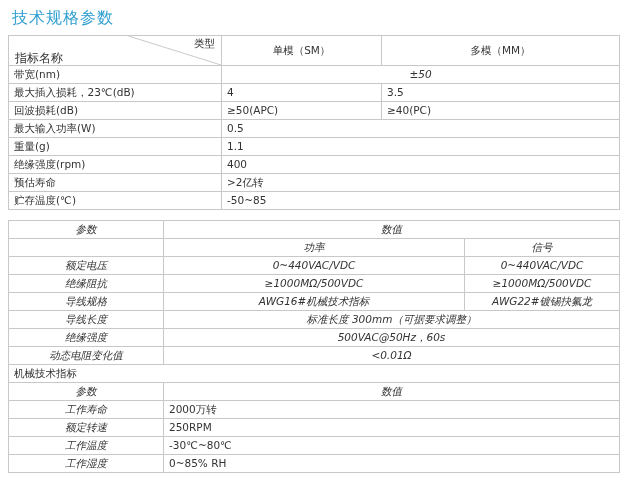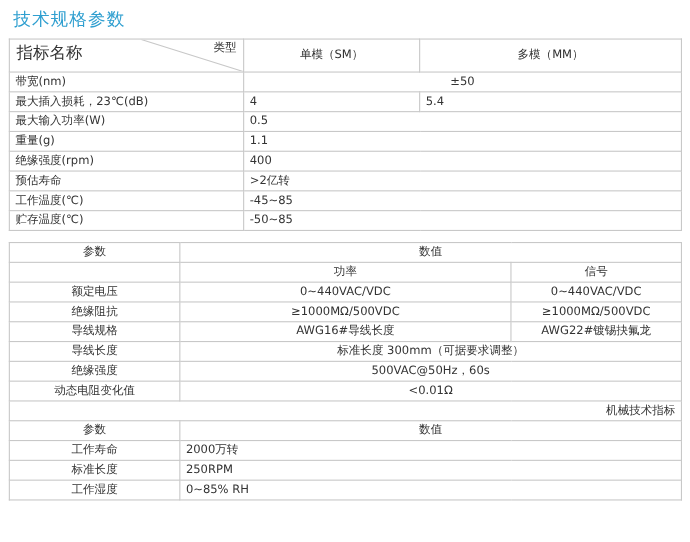--- a/index.html
+++ b/index.html
@@ -41,21 +41,21 @@
     font-size: 10.5px;
     font-weight: normal;
     color: #333333;
     height: 17px;
     box-sizing: border-box;
     vertical-align: middle;
     line-height: 13px;
     overflow: hidden;
     white-space: nowrap;
   }
-  .c { text-align: center; }
+  .c { text-align: center; font-style: italic; }
   .l { text-align: left; margin-left: 43px; }
   .hdr-cell {
     text-align: center;
   }
   
   .diag {
     position: relative;
     padding: 0;
     height: 30px;
   }
@@ -64,26 +64,26 @@
     left: 0; top: 0; right: 0; bottom: 0;
   }
   .diag .lbl-type {
     position: absolute;
     top: 1px;
     right: 6px;
     font-size: 10.5px;
   }
   .diag .lbl-name {
     position: absolute;
-    bottom: 10px;
+    bottom: 0;
     left: 6px;
-    font-size: 15px;
+    font-size: 12px;
   }
   .section-title {
-    text-align: right;
+    text-align: left;
     margin-top: 46px;
   }
 </style>
 </head>
 <body>
 
 <div class="page">
 
   <div class="page-title">技术规格参数</div>
 
@@ -106,41 +106,42 @@
         <td class="hdr-cell">多模（MM）</td>
       </tr>
 
       <tr>
         <td class="l">带宽(nm)</td>
         <td class="c" colspan="2">±50</td>
       </tr>
       <tr>
         <td class="l">最大插入损耗，23℃(dB)</td>
         <td class="l">4</td>
-        <td class="l">5.4</td>
+        <td class="l">3.5</td>
+      </tr>
+      <tr>
+        <td class="l">回波损耗(dB)</td>
+        <td class="l">≥50(APC)</td>
+        <td class="l">≥40(PC)</td>
       </tr>
       <tr>
         <td class="l">最大输入功率(W)</td>
         <td class="l" colspan="2">0.5</td>
       </tr>
       <tr>
         <td class="l">重量(g)</td>
         <td class="l" colspan="2">1.1</td>
       </tr>
       <tr>
         <td class="l">绝缘强度(rpm)</td>
         <td class="l" colspan="2">400</td>
       </tr>
       <tr>
         <td class="l">预估寿命</td>
         <td class="l" colspan="2">&gt;2亿转</td>
-      </tr>
-      <tr>
-        <td class="l">工作温度(℃)</td>
-        <td class="l" colspan="2">-45~85</td>
       </tr>
       <tr>
         <td class="l">贮存温度(℃)</td>
         <td class="l" colspan="2">-50~85</td>
       </tr>
     </tbody>
   </table>
 
   <table class="spec2">
     <colgroup>
@@ -164,21 +165,21 @@
         <td class="c">0~440VAC/VDC</td>
         <td class="c">0~440VAC/VDC</td>
       </tr>
       <tr>
         <td class="c">绝缘阻抗</td>
         <td class="c">≥1000MΩ/500VDC</td>
         <td class="c">≥1000MΩ/500VDC</td>
       </tr>
       <tr>
         <td class="c">导线规格</td>
-        <td class="c">AWG16#导线长度</td>
+        <td class="c">AWG16#机械技术指标</td>
         <td class="c">AWG22#镀锡抉氟龙</td>
       </tr>
       <tr>
         <td class="c">导线长度</td>
         <td class="c" colspan="2">标准长度 300mm（可据要求调整）</td>
       </tr>
       <tr>
         <td class="c">绝缘强度</td>
         <td class="c" colspan="2">500VAC@50Hz，60s</td>
       </tr>
@@ -193,22 +194,26 @@
       <tr>
         <td class="c">参数</td>
         <td class="c" colspan="2">数值</td>
       </tr>
 
       <tr>
         <td class="c">工作寿命</td>
         <td class="l" colspan="2">2000万转</td>
       </tr>
       <tr>
-        <td class="c">标准长度</td>
+        <td class="c">额定转速</td>
         <td class="l" colspan="2">250RPM</td>
+      </tr>
+      <tr>
+        <td class="c">工作温度</td>
+        <td class="l" colspan="2">-30℃~80℃</td>
       </tr>
       <tr>
         <td class="c">工作湿度</td>
         <td class="l" colspan="2">0~85% RH</td>
       </tr>
 
     </tbody>
   </table>
 
 </div>

